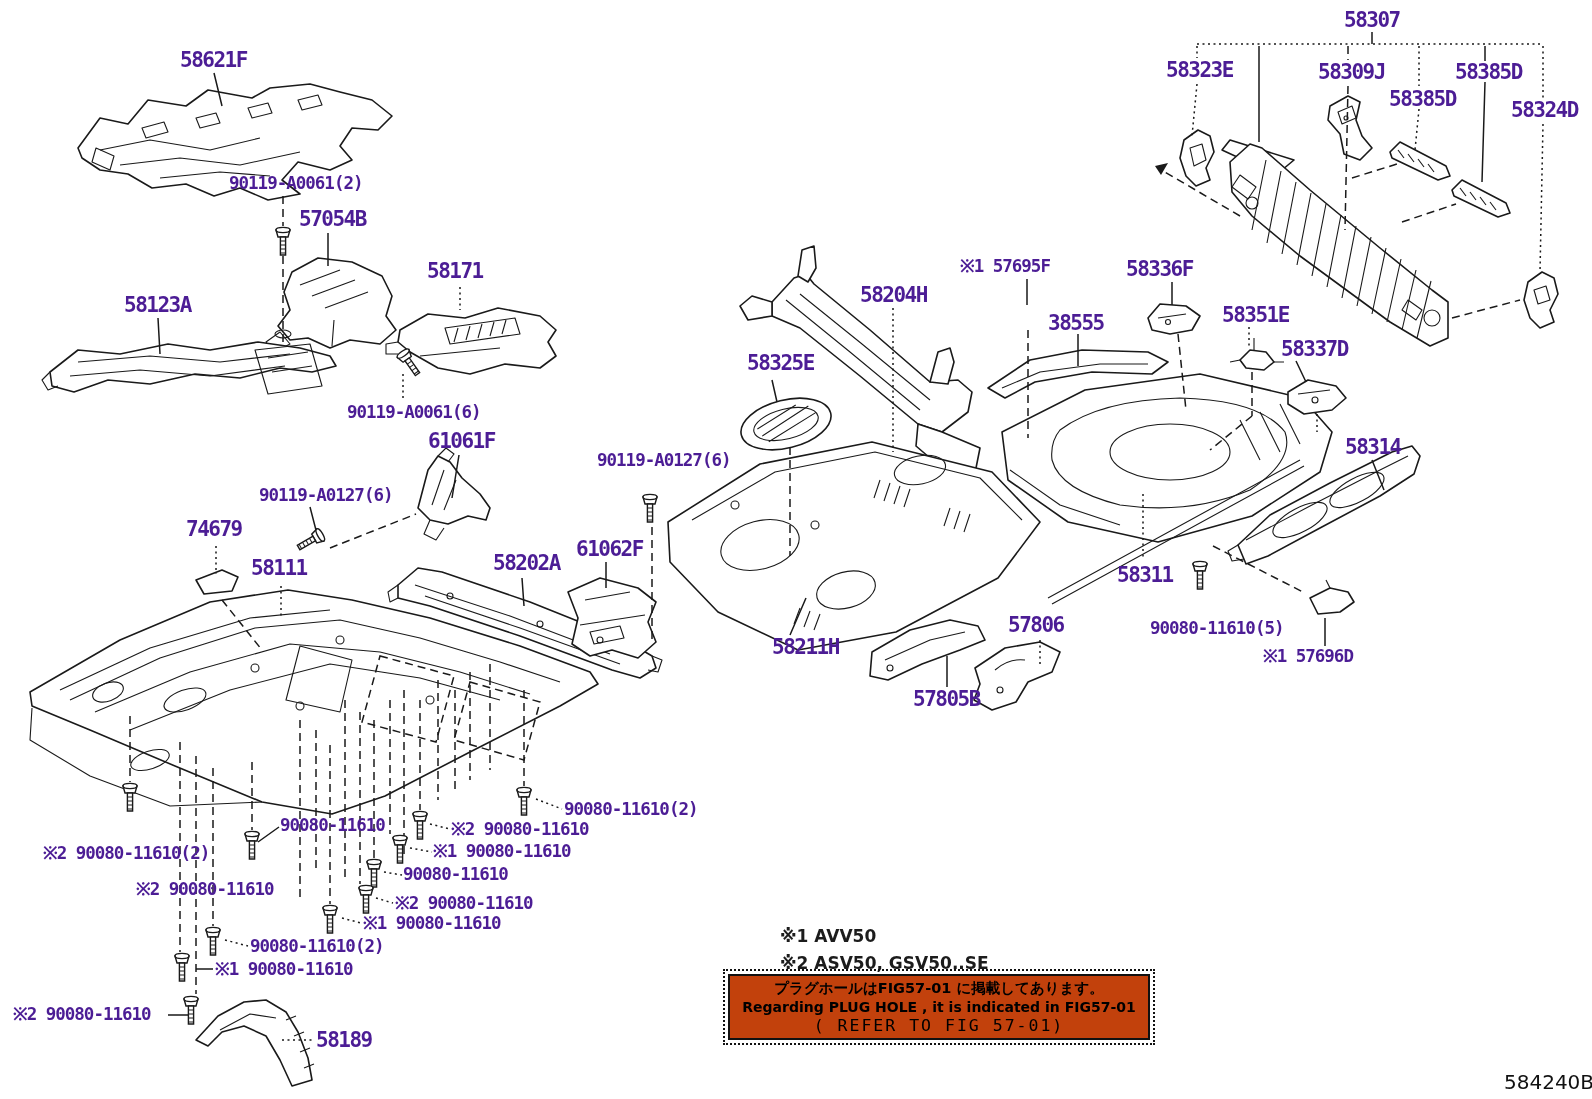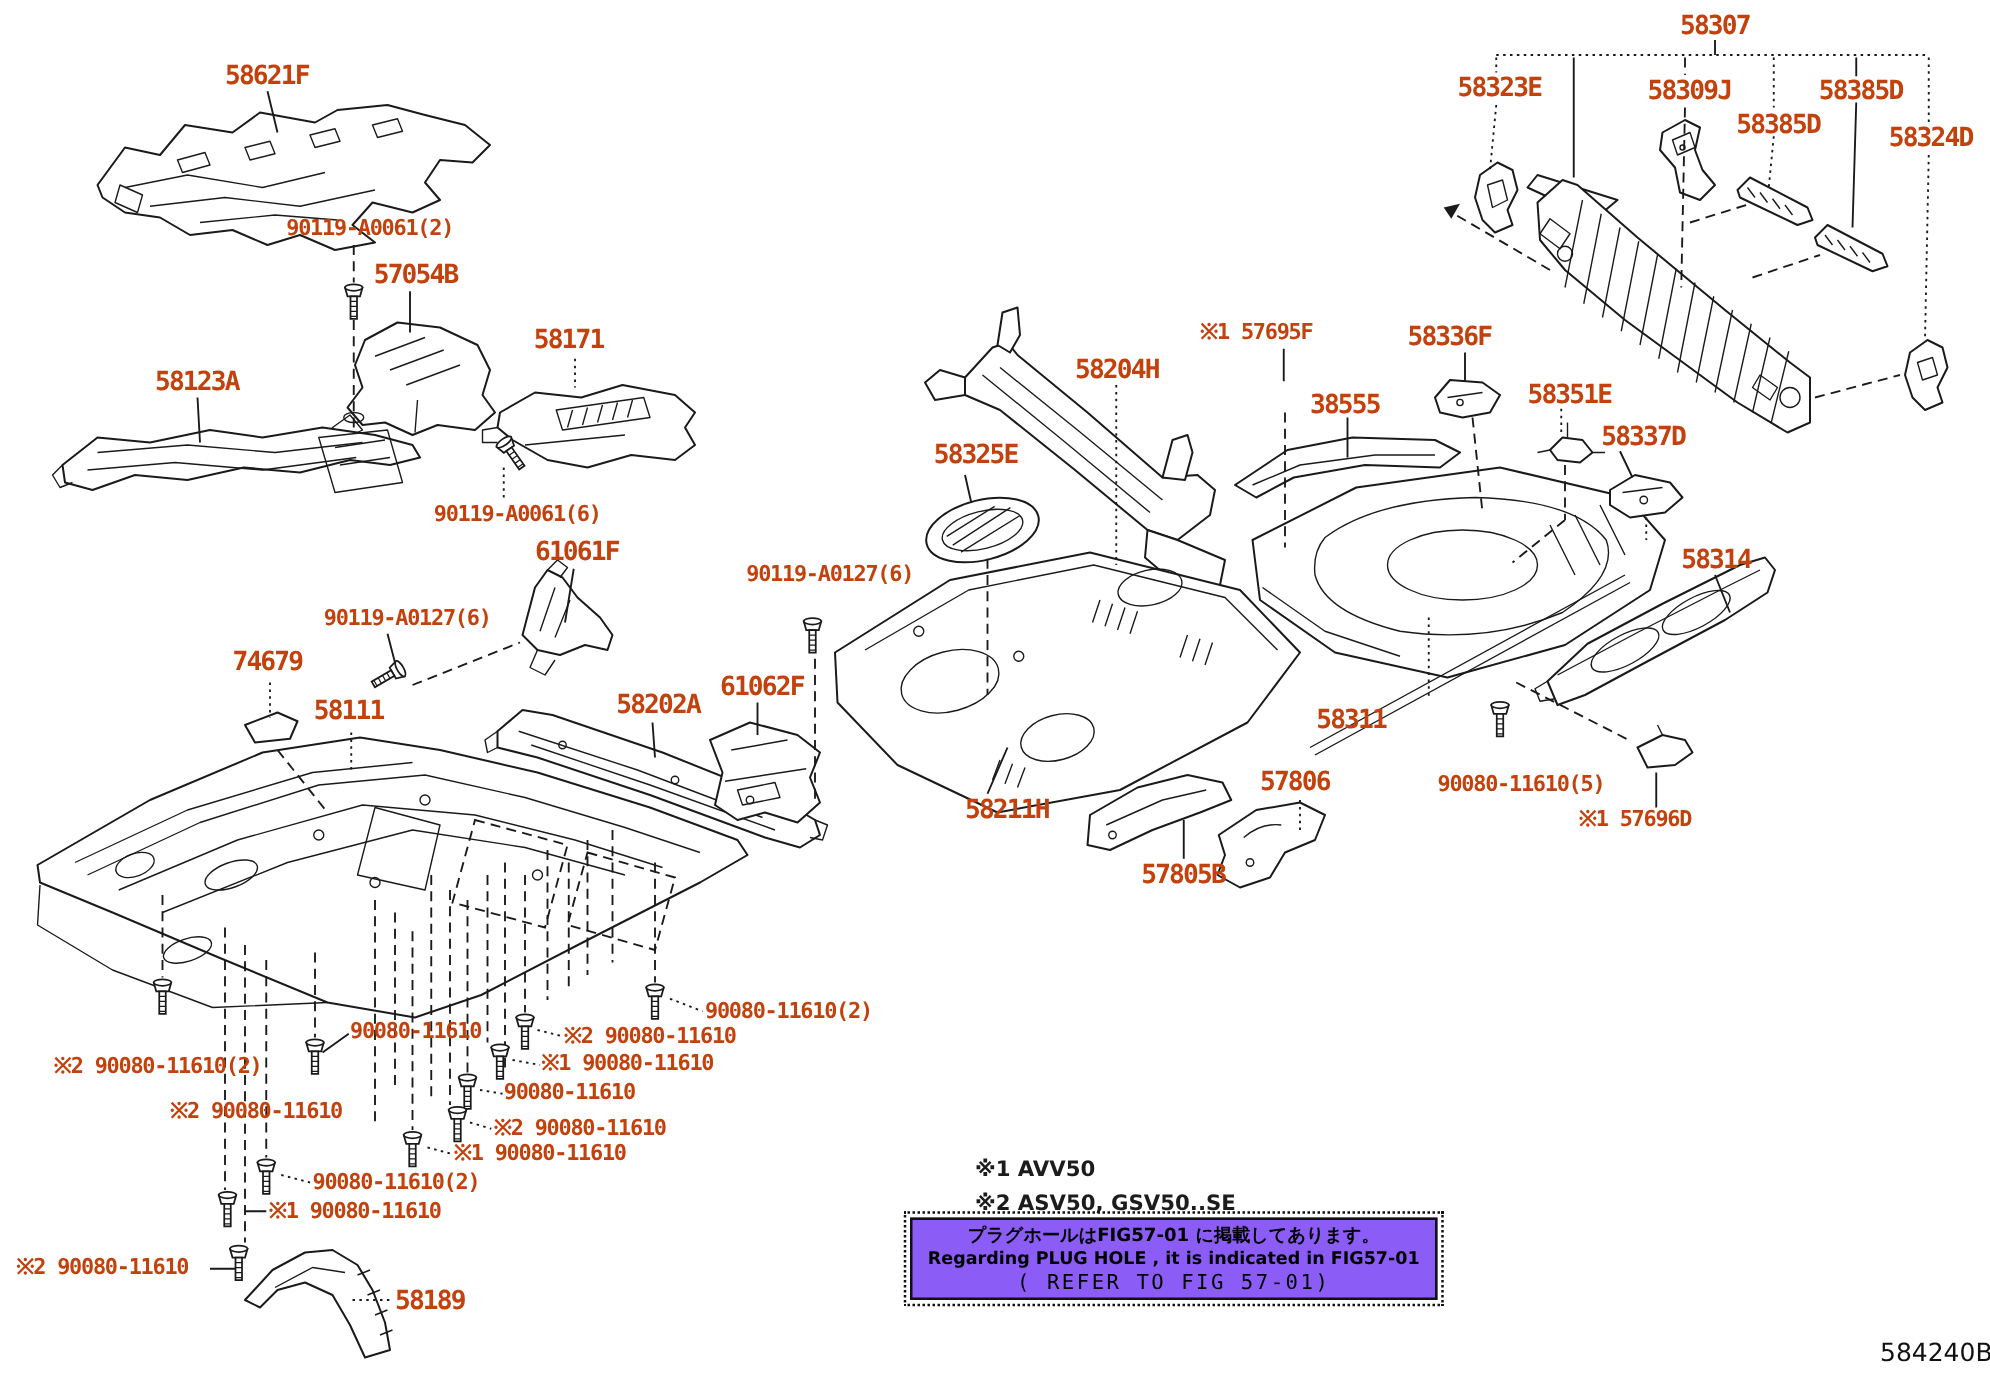--- a/index.html
+++ b/index.html
@@ -5,28 +5,28 @@
   html,body { margin:0; padding:0; background:#fff; }
   #stage { position:relative; width:1592px; height:1099px; background:#fff; overflow:hidden;
            font-family:"DejaVu Sans Mono","Liberation Mono",monospace; }
   #art { position:absolute; left:0; top:0; }
   .p   { fill:#ffffff; stroke:var(--line,#1a1a1a); stroke-width:1.6; stroke-linejoin:round; }
   .d   { fill:none; stroke:var(--line,#1a1a1a); stroke-width:1.1; stroke-linejoin:round; }
   .ln  { fill:none; stroke:var(--line,#1a1a1a); stroke-width:1.5; }
   .dash{ stroke-dasharray:8 5; }
   .dot { stroke-dasharray:2 3.5; }
   .lbl { position:absolute; font-weight:bold; font-size:21px; letter-spacing:-1.5px;
-         color:#c2410c; white-space:nowrap; line-height:1; }
+         color:#4c1d95; white-space:nowrap; line-height:1; }
   .lbl.sm { font-size:17.5px; letter-spacing:-1px; }
   .note { position:absolute; font-family:"DejaVu Sans","Liberation Sans",sans-serif;
           font-size:17px; font-weight:600; color:#1c1c1c; white-space:nowrap;margin-top:32px; }
   .ibox { position:absolute; left:728px; top:974px; width:418px; height:62px;
           border:2px solid #111; outline:2px dotted #111; outline-offset:3px;
           display:flex; flex-direction:column; justify-content:center; align-items:center;
-          gap:1px; background:#8b5cf6; }
+          gap:1px; background:#c2410c; }
   .ibox .jp  { font-family:"DejaVu Sans","Liberation Sans",sans-serif; font-size:14.5px; font-weight:600; }
   .ibox .en  { font-family:"DejaVu Sans","Liberation Sans",sans-serif; font-size:14px; font-weight:700;text-align:center; }
   .ibox .ref { font-size:16.5px; font-weight:normal; letter-spacing:2px; }
   .code { position:absolute; left:1504px; top:1070px; font-family:"DejaVu Sans","Liberation Sans",sans-serif;
           font-size:20px; font-weight:500; color:#111; }
 </style>
 </head>
 <body style="background: rgb(255, 255, 255);">
 
 <div id="stage">
@@ -274,21 +274,21 @@
   <div class="lbl" style="left:1126px;top:259px">58336F</div>
   <div class="lbl" style="left:1222px;top:305px">58351E</div>
   <div class="lbl" style="left:1281px;top:339px">58337D</div>
   <div class="lbl" style="left:1344px;top:10px">58307</div>
   <div class="lbl" style="left:1166px;top:60px">58323E</div>
   <div class="lbl" style="left:1318px;top:62px">58309J</div>
   <div class="lbl" style="left:1389px;top:89px">58385D</div>
   <div class="lbl" style="left:1455px;top:62px">58385D</div>
   <div class="lbl" style="left:1511px;top:100px">58324D</div>
   <div class="lbl" style="left:1345px;top:437px">58314</div>
-  <div class="lbl" style="left:1053px;top:565px">58311</div>
+  <div class="lbl" style="left:1117px;top:565px">58311</div>
   <div class="lbl" style="left:772px;top:637px">58211H</div>
   <div class="lbl" style="left:1008px;top:615px">57806</div>
   <div class="lbl" style="left:913px;top:689px">57805B</div>
   <div class="lbl" style="left:316px;top:1030px">58189</div>
 
   <div class="lbl sm" style="left:229px;top:175px">90119-A0061(2)</div>
   <div class="lbl sm" style="left:347px;top:404px">90119-A0061(6)</div>
   <div class="lbl sm" style="left:259px;top:487px">90119-A0127(6)</div>
   <div class="lbl sm" style="left:597px;top:452px">90119-A0127(6)</div>
   <div class="lbl sm" style="left:1150px;top:620px">90080-11610(5)</div>

